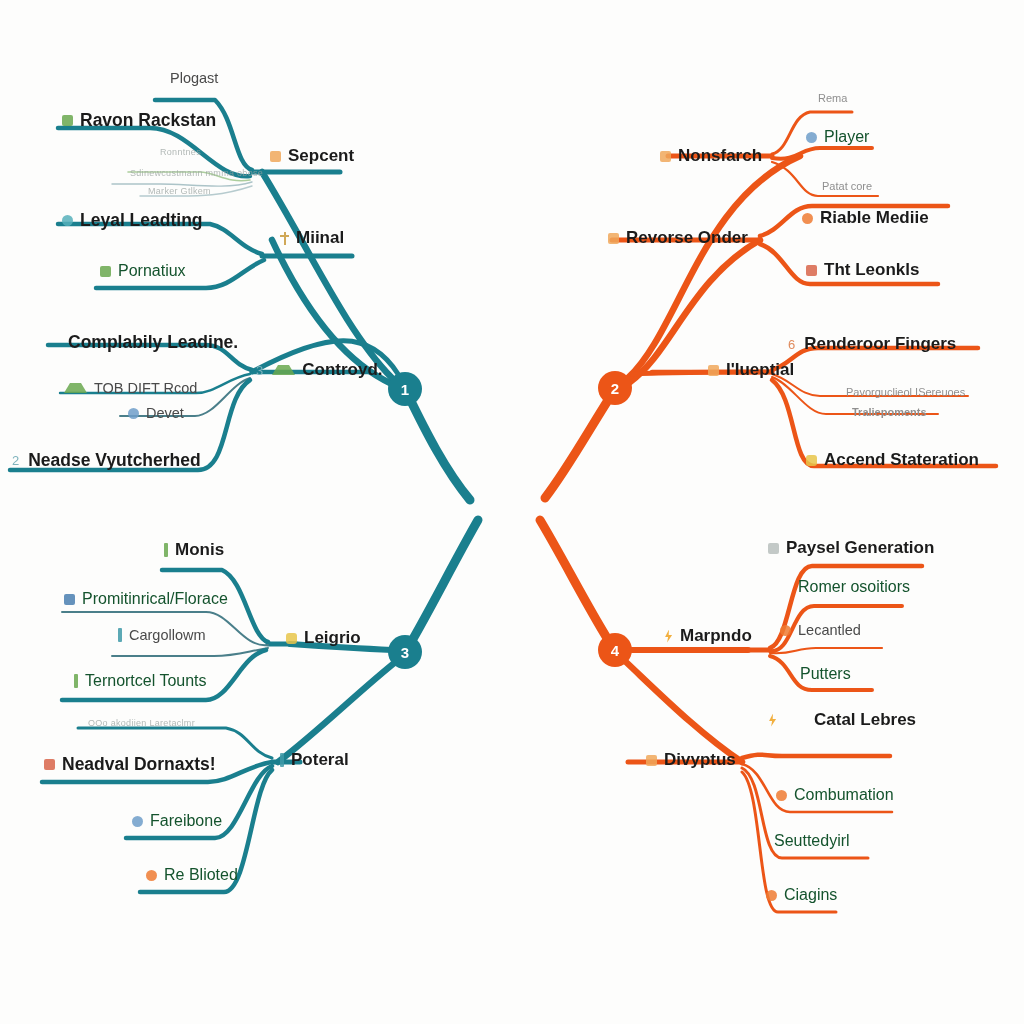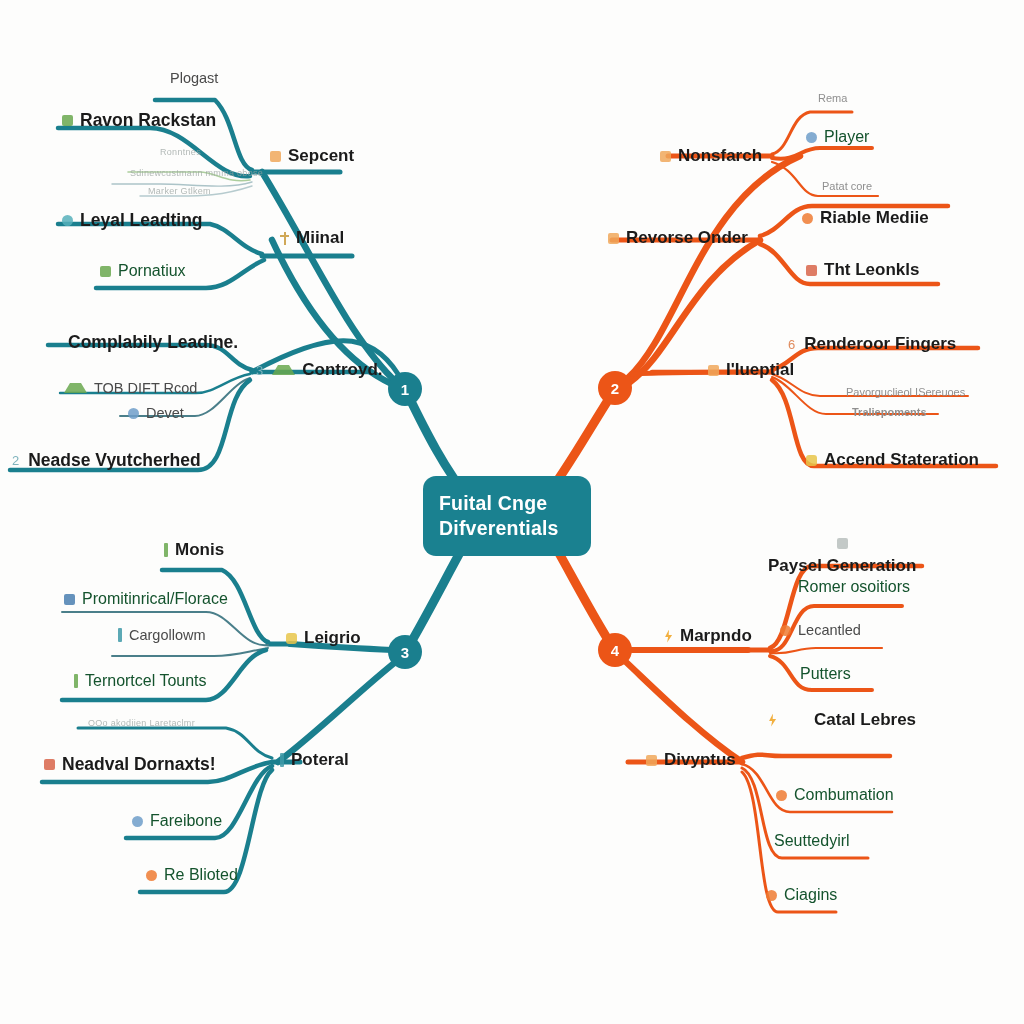--- a/index.html
+++ b/index.html
@@ -151,24 +151,20 @@
       <path d="M770,656 C792,662 790,690 812,690 L872,690" stroke="#ec5517" stroke-width="4"></path>
 
       <path d="M628,762 L742,762" stroke="#ec5517" stroke-width="5"></path>
       <path d="M742,758 C764,752 762,756 782,756 L890,756" stroke="#ec5517" stroke-width="4.5"></path>
       <path d="M742,764 C766,770 768,812 790,812 L892,812" stroke="#ec5517" stroke-width="2.6"></path>
       <path d="M742,768 C764,778 760,858 782,858 L868,858" stroke="#ec5517" stroke-width="3"></path>
       <path d="M742,772 C762,790 758,912 778,912 L836,912" stroke="#ec5517" stroke-width="3"></path>
     </g>
   </svg>
 
-  <div class="central">
-    <span>Fuital Cnge</span>
-    <span>Difverentials</span>
-  </div>
 
   <div class="numcircle teal" style="left:388px;top:372px;">
       <span>1</span>
     </div>
   <div class="numcircle orange" style="left:598px;top:371px;">
       <span>2</span>
     </div>
   <div class="numcircle teal" style="left:388px;top:635px;">
       <span>3</span>
     </div>
@@ -339,21 +335,21 @@
 
   <div class="node lvl4" style="left:852px;top:406px;font-weight:bold;">
     <span>Traliepoments</span>
   </div>
 
   <div class="node lvl2" style="left:806px;top:450px;">
     <span class="ic sq-yellow"></span>
     <span>Accend Stateration</span>
   </div>
 
-  <div class="node lvl2" style="left:768px;top:538px;flex-direction:column;">
+  <div class="node lvl2" style="left:768px;top:538px;">
     <span class="ic sq-grey"></span>
     <span>Paysel Generation</span>
   </div>
 
   <div class="node lvl2b" style="left:798px;top:578px;">
     <span>Romer osoitiors</span>
   </div>
 
   <div class="node lvl3" style="left:780px;top:622px;">
     <span class="ic dot-orange"></span>

